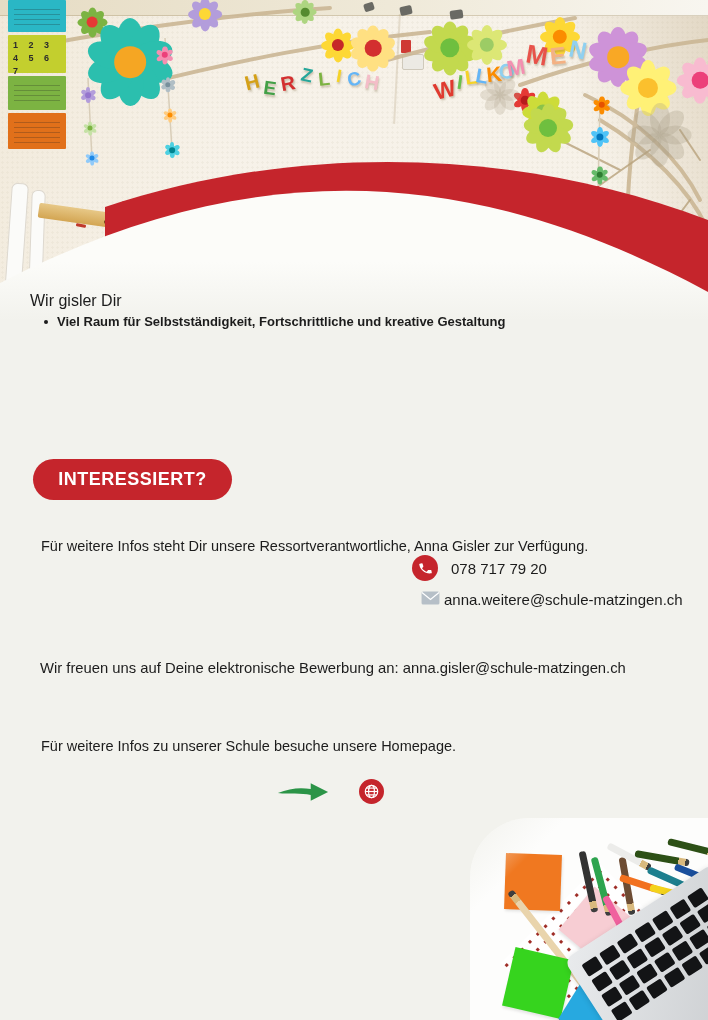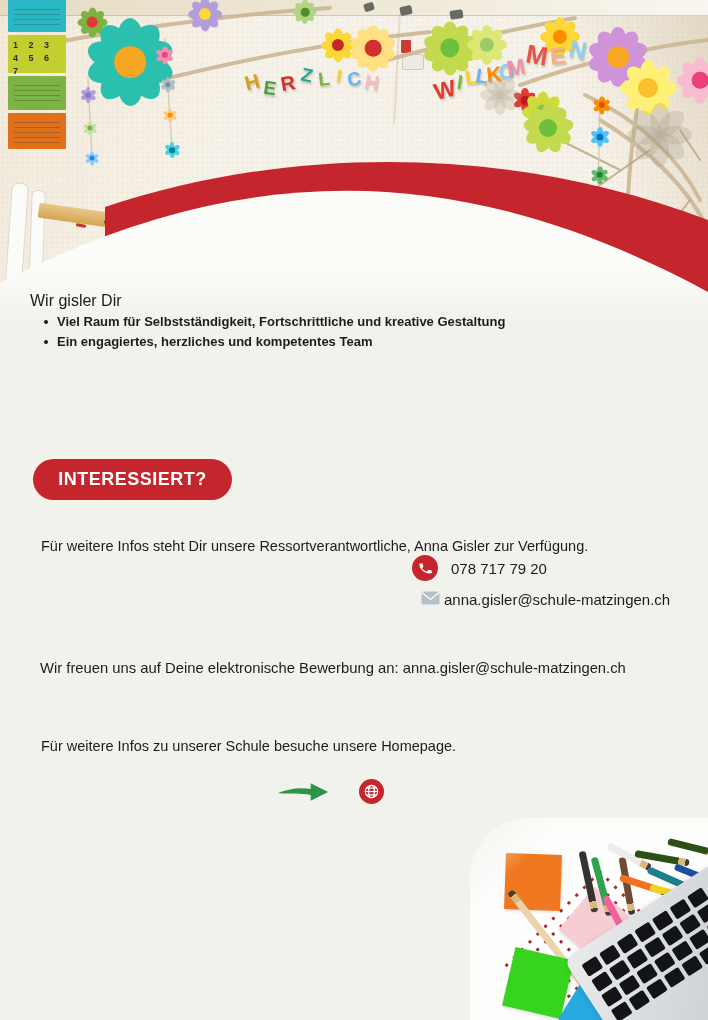--- a/index.html
+++ b/index.html
@@ -469,41 +469,40 @@
       </defs>
       <path d="M105,207 C300,142 520,148 708,220 L708,320 L105,320 Z" fill="#c5252c"></path>
       <path d="M0,283 C230,165 450,152 708,292 L708,320 L0,320 Z" fill="url(#fadeWhite)"></path>
     </svg>
   </div>
 
   <div class="content">
     <div class="offer-heading">Wir gisler Dir</div>
     <ul class="offer-list" id="offer-list">
         <li>Viel Raum für Selbstständigkeit, Fortschrittliche und kreative Gestaltung</li>
-        <li>Ein engagiertes, herzliches und kompetentes Team</li>
       </ul>
 
     <button class="cta-button">INTERESSIERT?</button>
 
     <div class="para intro-line">Für weitere Infos steht Dir unsere Ressortverantwortliche, Anna Gisler zur Verfügung.</div>
 
     <div class="phone-badge">
       <svg width="15" height="15" viewBox="0 0 24 24" style="transform:rotate(-8deg);">
         <path fill="#ffffff" d="M6.62 10.79c1.44 2.83 3.76 5.14 6.59 6.59l2.2-2.21c.27-.27.67-.36 1.02-.24 1.12.37 2.33.57 3.57.57.55 0 1 .45 1 1V20c0 .55-.45 1-1 1-9.39 0-17-7.61-17-17 0-.55.45-1 1-1h3.5c.55 0 1 .45 1 1 0 1.25.2 2.45.57 3.57.11.35.03.74-.25 1.02l-2.2 2.2z"></path>
       </svg>
     </div>
     <div class="phone-number">078 717 79 20</div>
 
     <div class="envelope">
       <svg width="19" height="14" viewBox="0 0 24 18">
         <rect x="0.5" y="0.5" width="23" height="17" rx="2" fill="#b6bfc7"></rect>
         <path d="M1,2 L12,11 L23,2" stroke="#ffffff" stroke-width="1.6" fill="none"></path>
       </svg>
     </div>
-    <div class="email-text">anna.gisler@schule-matzingen.ch</div>
+    <div class="email-text">anna.weitere@schule-matzingen.ch</div>
 
     <div class="para homepage-line">Für  weitere Infos zu unserer Schule besuche unsere Homepage.</div>
     <div class="para application-line">Wir freuen uns auf Deine elektronische Bewerbung an: anna.gisler@schule-matzingen.ch</div>
 
     <div class="arrow-wrap">
       <svg width="54" height="26" viewBox="0 0 56 24">
         <path fill="#2b9447" d="M2,13 C14,8 26,7 36,9 L36,3 L54,12 L36,21 L36,15 C26,13 14,14.5 2,13 Z"></path>
       </svg>
     </div>
     <div class="globe-badge">

